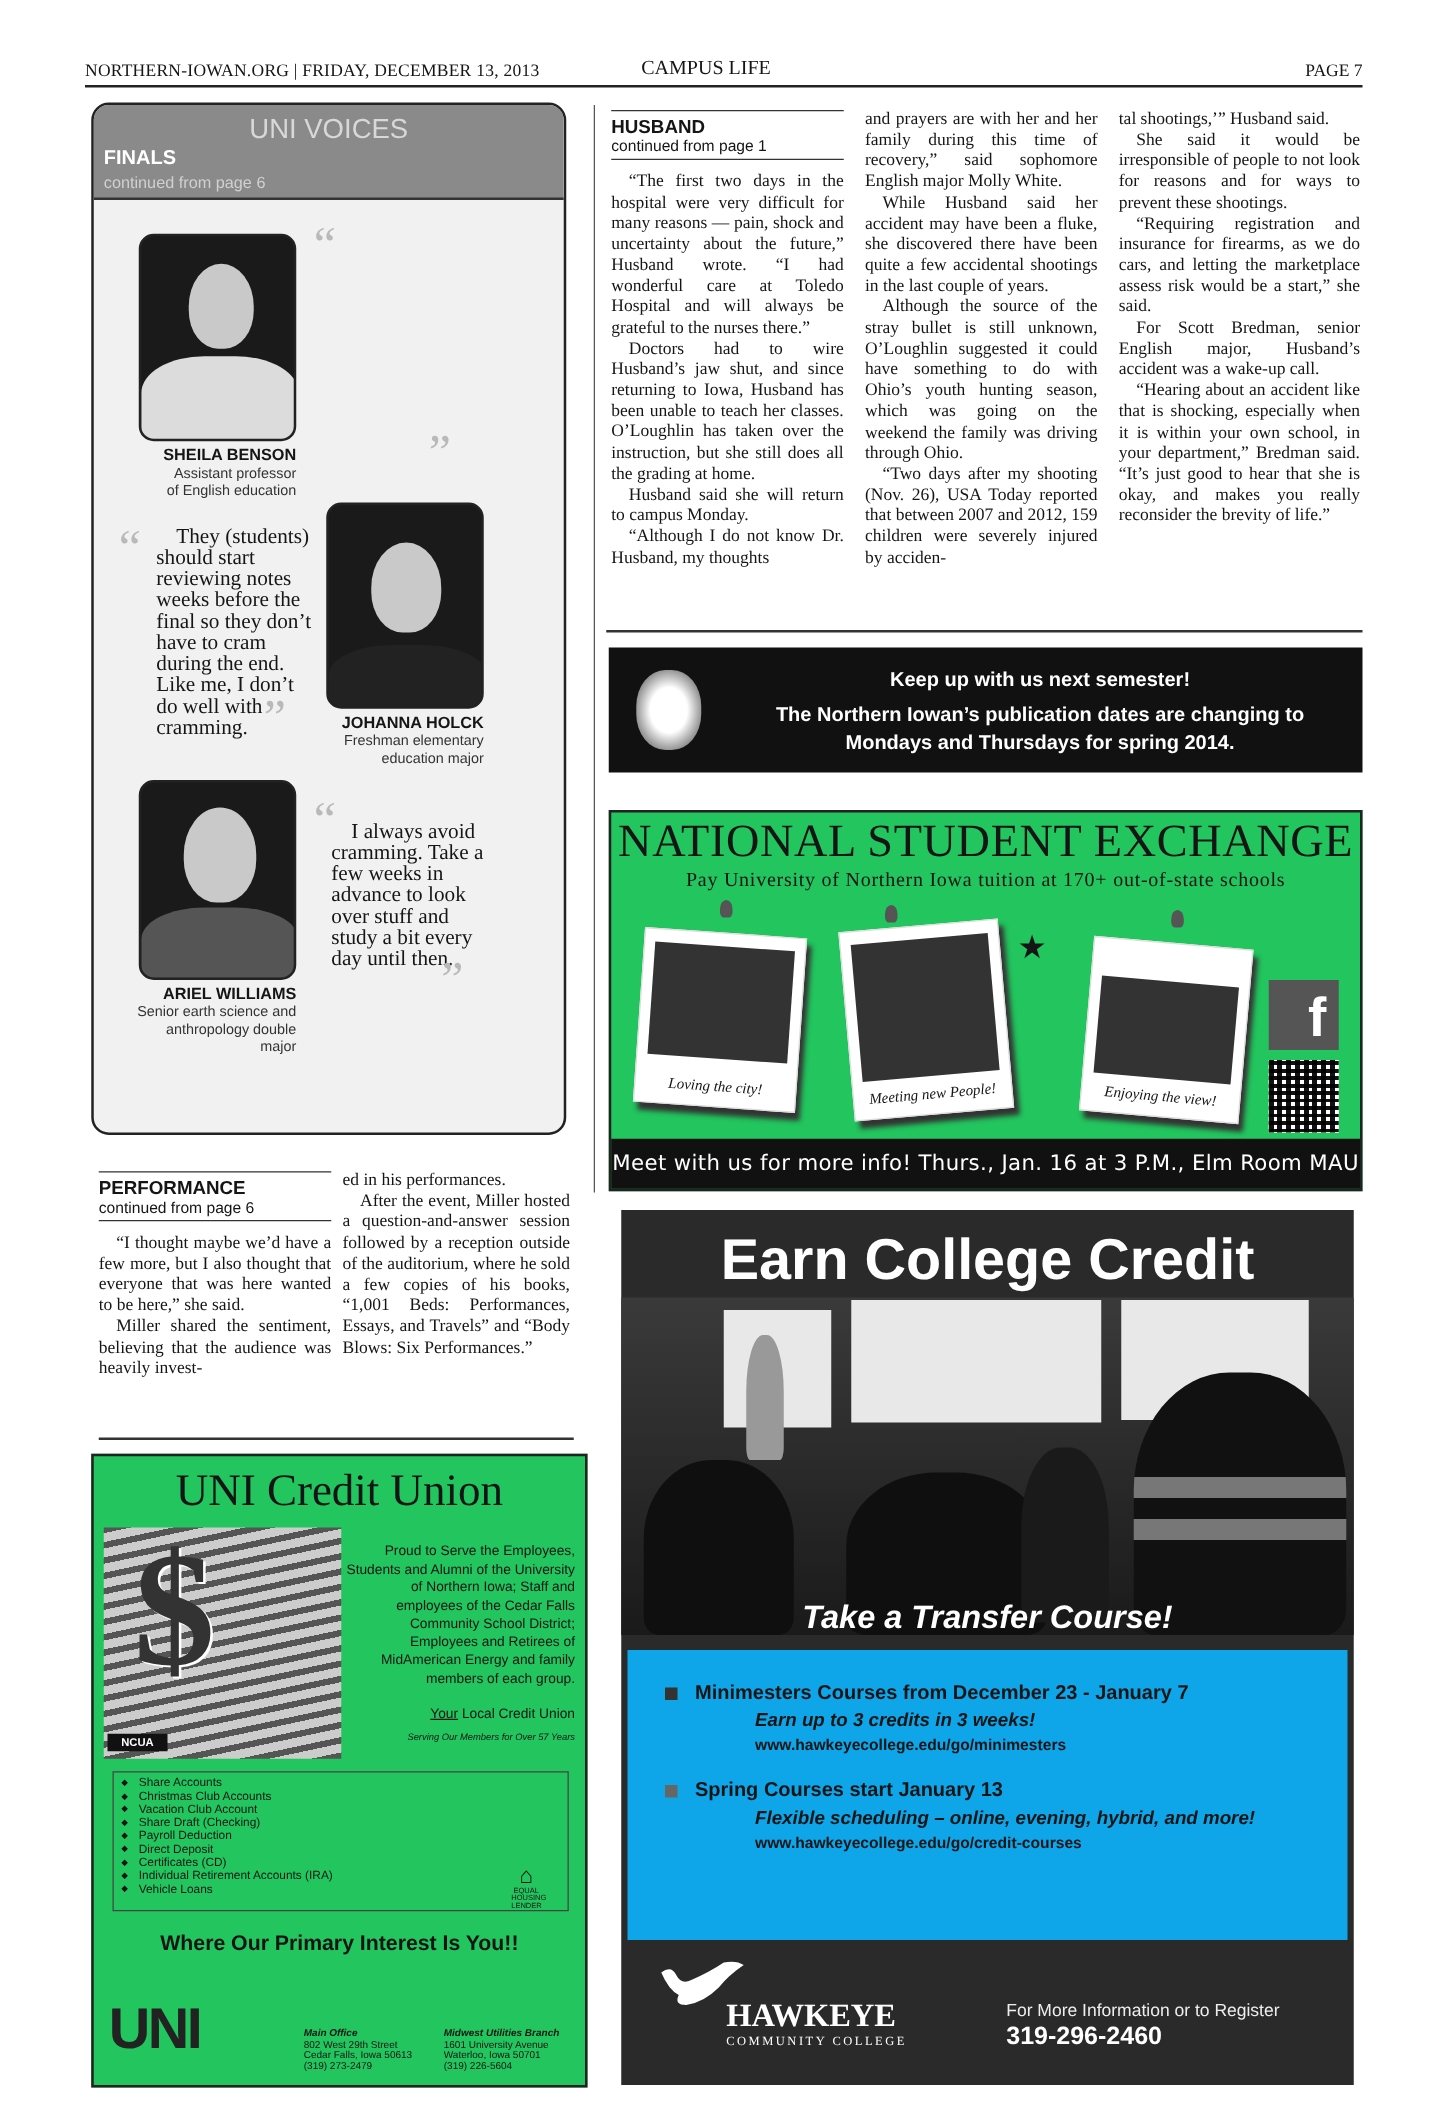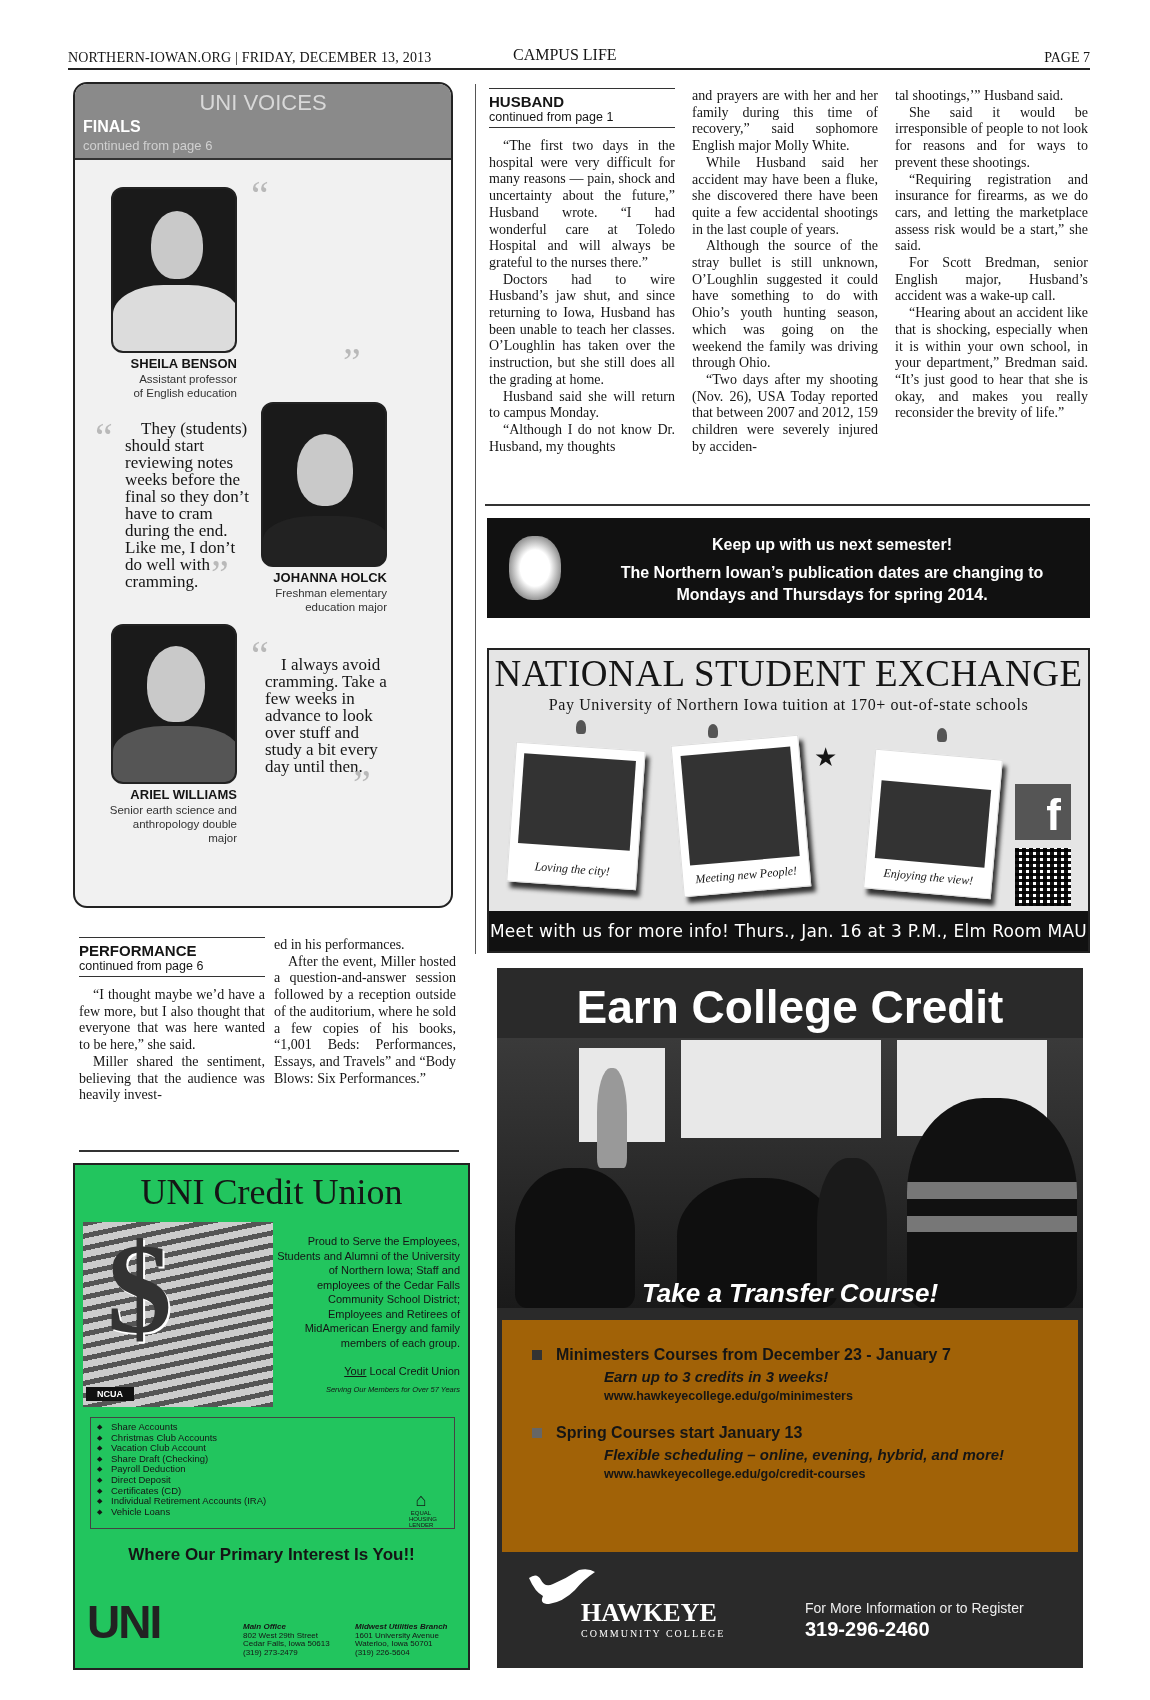--- a/index.html
+++ b/index.html
@@ -38,40 +38,40 @@
   .col p.noind { text-indent: 0; }
   .rule { position: absolute; height: 0; border-top: 2px solid #333; }
 
   
   #keepup { left: 487px; top: 518px; width: 603px; height: 100px; background: #111; color: #fff; }
   #keepup .mascot { position: absolute; left: 22px; top: 18px; width: 52px; height: 64px; background: radial-gradient(ellipse at center, #fff 40%, #777 80%, #111 100%); border-radius: 45%; }
   #keepup .l1 { position: absolute; left: 100px; width: 490px; top: 18px; text-align: center; font-size: 16px; font-weight: bold; }
   #keepup .l2 { position: absolute; left: 100px; width: 490px; top: 44px; text-align: center; font-size: 16px; font-weight: bold; line-height: 22px; }
 
   
-  #nse { left: 487px; top: 648px; width: 603px; height: 305px; border: 2px solid #222; background: #e5e5e5; }
+  #nse { left: 487px; top: 648px; width: 603px; height: 305px; border: 2px solid #222; background: #22c55e; }
   #nse .h { position: absolute; left: 0; width: 100%; top: 2px; text-align: center; font-size: 37px; letter-spacing: 0.5px; }
   #nse .sub { position: absolute; left: 0; width: 100%; top: 46px; text-align: center; font-size: 16px; letter-spacing: 0.6px; }
   .polaroid { position: absolute; background: #fff; border: 1px solid #ddd; box-shadow: 4px 6px 4px #333; }
   .polaroid .pic { position: absolute; left: 8px; top: 10px; right: 8px; height: 90px; background: #333; }
   .polaroid .cap { position: absolute; left: 0; right: 0; bottom: 8px; text-align: center; font-size: 12px; font-style: italic; }
   .pin { position: absolute; width: 10px; height: 14px; background: #555; border-radius: 50% 50% 30% 30%; }
   #nse .star { position: absolute; left: 325px; top: 92px; font-size: 26px; }
   #nse .fb { position: absolute; left: 526px; top: 134px; width: 56px; height: 56px; background: #555; color: #fff; font-size: 44px; font-weight: bold; text-align: right; padding-right: 10px; line-height: 62px; }
   #nse .qr { position: absolute; left: 526px; top: 198px; width: 56px; height: 58px; background: repeating-linear-gradient(90deg,#111 0 4px,#fff 4px 7px), repeating-linear-gradient(0deg,#111 0 3px,#fff 3px 6px); background-blend-mode: multiply; }
   #nse .footer { position: absolute; left: 0; bottom: 0; width: 100%; height: 40px; background: #111; color: #fff; text-align: center; font-size: 17px; line-height: 40px; font-family: "DejaVu Sans", sans-serif; letter-spacing: 0.3px; }
 
   
   #hawk { left: 497px; top: 968px; width: 586px; height: 700px; background: #2a2a2a; }
   #hawk .h { position: absolute; left: 0; width: 100%; top: 12px; text-align: center; color: #fff; font-weight: bold; font-size: 46px; font-family: "Liberation Sans", sans-serif; }
   #hawk .photo-area { position: absolute; left: 0; top: 70px; width: 100%; height: 270px; background: linear-gradient(180deg,#3a3a3a,#1a1a1a); }
   #hawk .board { position: absolute; background: #e8e8e8; }
   #hawk .person { position: absolute; background: #0f0f0f; border-radius: 45% 45% 10% 10%; }
   #hawk .tagline { position: absolute; left: 0; width: 100%; top: 310px; text-align: center; color: #fff; font-size: 26px; font-weight: bold; font-style: italic; font-family: "Liberation Sans", sans-serif; }
-  #hawk .white { position: absolute; left: 5px; top: 352px; width: 576px; height: 232px; background: #a16207; }
+  #hawk .white { position: absolute; left: 5px; top: 352px; width: 576px; height: 232px; background: #0ea5e9; }
   .course { position: absolute; left: 30px; font-family: "Liberation Sans", sans-serif; }
   .course .bul { position: absolute; left: 0; top: 4px; width: 10px; height: 10px; background: #333; }
   .course .t { position: absolute; left: 24px; top: 0; font-weight: bold; font-size: 16px; white-space: nowrap; }
   .course .s { position: absolute; left: 72px; top: 22px; font-weight: bold; font-style: italic; font-size: 15px; white-space: nowrap; }
   .course .u { position: absolute; left: 72px; top: 43px; font-weight: bold; font-size: 12.5px; white-space: nowrap; }
   #hawk .logo { position: absolute; left: 84px; top: 630px; color: #fff; font-size: 26px; font-weight: bold; font-family: "Liberation Serif", serif; }
   #hawk .logo-sub { position: absolute; left: 84px; top: 660px; color: #fff; font-size: 10px; letter-spacing: 2px; font-family: "Liberation Serif", serif; }
   #hawk .bird { position: absolute; left: 30px; top: 600px; width: 70px; height: 40px; }
   #hawk .info { position: absolute; left: 308px; top: 632px; color: #eee; font-size: 14px; font-family: "Liberation Sans", sans-serif; }
   #hawk .phone { position: absolute; left: 308px; top: 650px; color: #fff; font-size: 20px; font-weight: bold; font-family: "Liberation Sans", sans-serif; }

